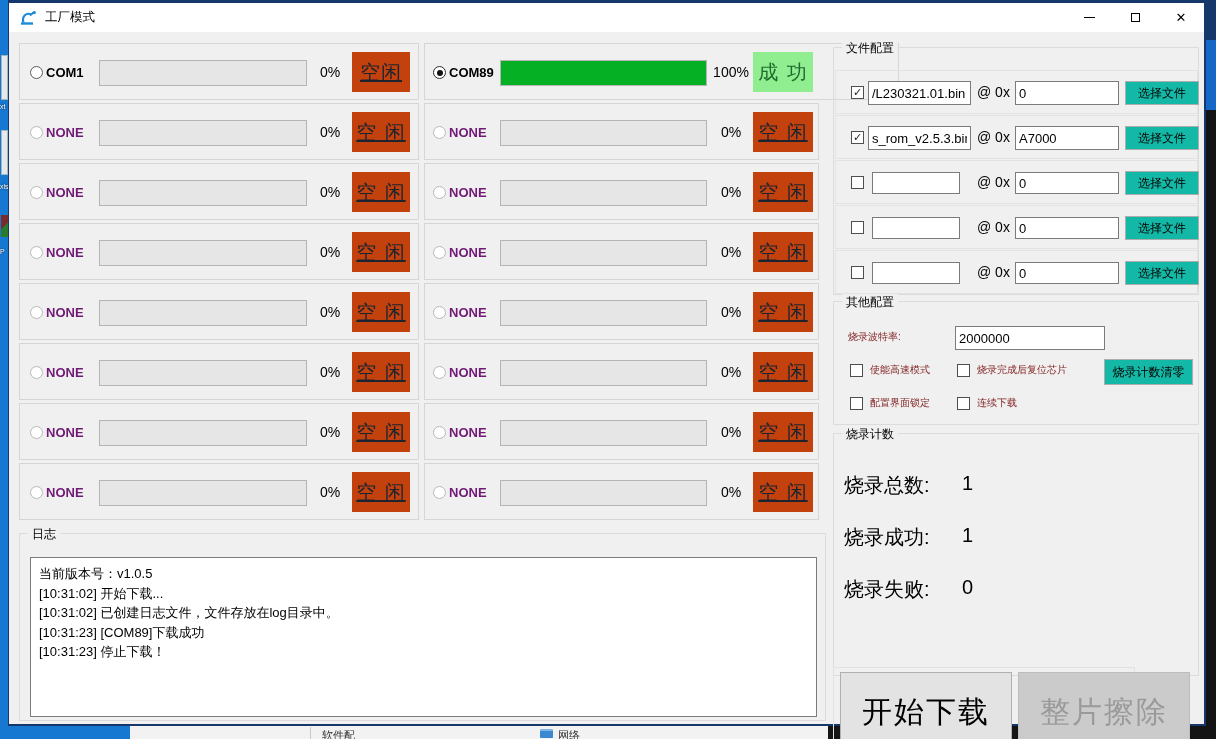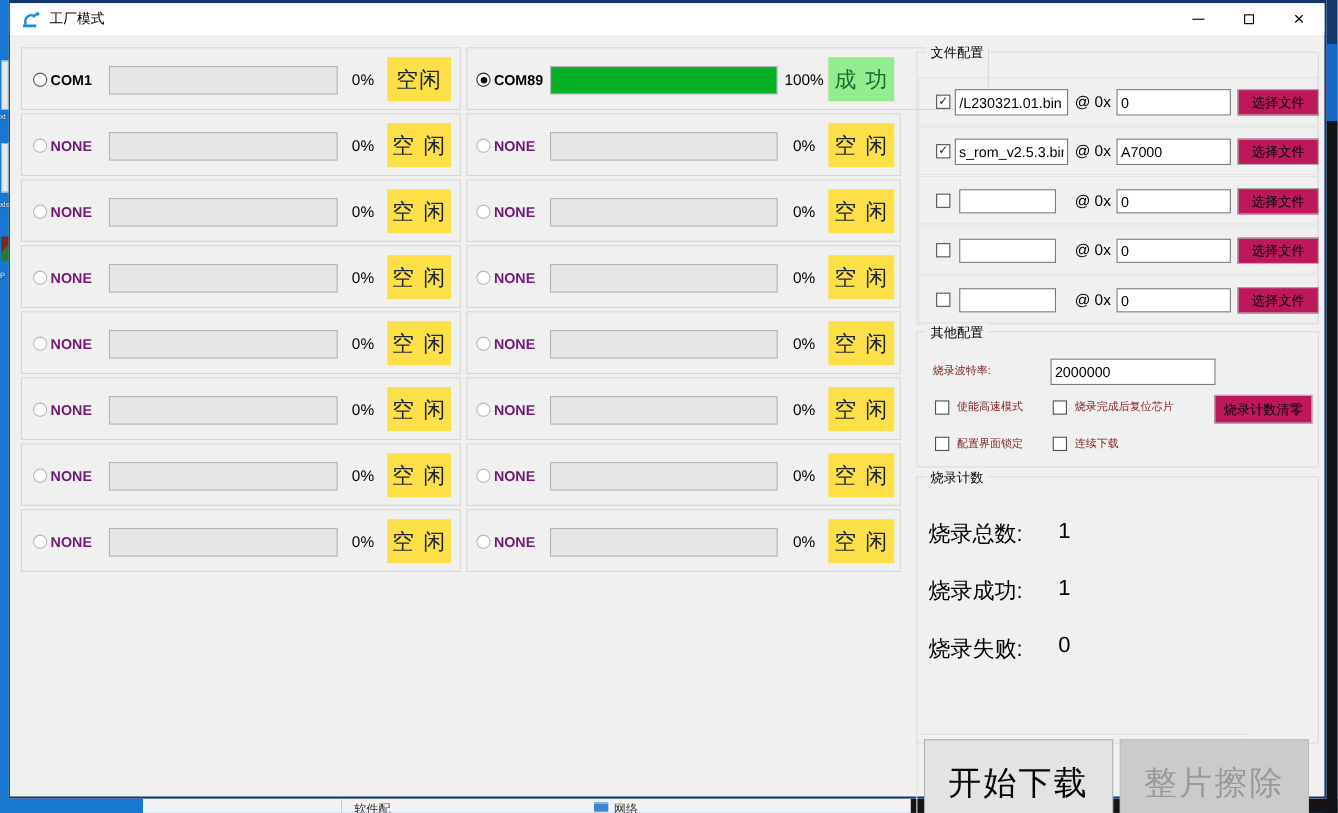--- a/index.html
+++ b/index.html
@@ -39,39 +39,39 @@
   .radio.enabled { border-color:#5a5a5a; }
   .radio.selected { border-color:#2c2c2c; }
   .radio.selected::after { content:""; position:absolute; left:2.5px; top:2.5px; width:6px; height:6px; border-radius:50%; background:#111; }
   .port-label { position:absolute; top:21px; font-size:13px; font-weight:bold; color:#701a75; }
   .port-label.active { color:#000; }
   .pbar { position:absolute; top:16px; height:26px; background:#e6e6e6; border:1px solid #b5b5b5; }
   .pfill { height:100%; background:#06b025; }
   .pct { position:absolute; top:20px; font-size:14px; color:#000; text-align:center; }
   .badge { position:absolute; top:8px; height:40px; display:flex; align-items:center; justify-content:center;
            font-family:"DejaVu Serif","Liberation Serif",serif; font-size:20px; letter-spacing:1px; }
-  .badge.idle { background:#fde047; color:#1c2430; }
+  .badge.idle { background:#c2410c; color:#1c2430;text-decoration:underline; }
   .badge.success { background:#90ee90; color:#1f6b2f; }
 
   
   .groupbox { position:absolute; border:1px solid #dcdcdc; }
   .group-label { position:absolute; top:-8px; left:8px; background:#f0f0f0; padding:0 4px; font-size:12px; color:#000; white-space:nowrap; }
 
   
   #log-box { position:absolute; left:10px; top:23px; width:787px; height:160px; background:#fff; border:1px solid #7b7b7b;
              font-size:13px; color:#000; padding:6px 8px; line-height:19.5px; overflow:hidden; }
 
   
   .file-row { position:absolute; left:1px; width:363px; height:44px; border:1px solid #e3e3e3; }
   .cbx { position:absolute; width:13px; height:13px; border:1px solid #4f4f4f; background:#fff; font-size:11px; line-height:11px;
          text-align:center; color:#222; }
   .txtin { position:absolute; border:1px solid #7b7b7b; background:#fff; font-size:13px; padding:0 3px;
            font-family:"Liberation Sans","DejaVu Sans",sans-serif; color:#000; }
   .at-label { position:absolute; font-size:14px; color:#000; }
-  .btn { position:absolute; background:#be185d; border:1px solid #adadad; font-size:12px; color:#000;
+  .btn { position:absolute; background:#14b8a6; border:1px solid #adadad; font-size:12px; color:#000;
          display:flex; align-items:center; justify-content:center; }
 
   
   .chk-label { position:absolute; font-size:10px; color:#7f1d1d; white-space:nowrap; }
 
   
   .cnt-label { position:absolute; font-size:20px; color:#000; }
   .cnt-value { position:absolute; font-size:20px; color:#000; }
 
   
@@ -266,20 +266,30 @@
           <div class="radio" style="left: 8px;"></div>
           <span class="port-label" style="left: 24px;">NONE</span>
           <div class="pbar" style="left: 75px; width: 207px;">
             <div class="pfill" style="width: 0%;"></div>
           </div>
           <span class="pct" style="left: 284px; width: 44px;">0%</span>
           <div class="badge idle" style="left: 328px; width: 60px;">空 闲</div>
         </div>
       </div>
 
+    <div class="groupbox" style="left:10px; top:530px; width:807px; height:188px;">
+      <span class="group-label">日志</span>
+      <div id="log-box">
+          <div>当前版本号：v1.0.5</div>
+          <div>[10:31:02] 开始下载...</div>
+          <div>[10:31:02] 已创建日志文件，文件存放在log目录中。</div>
+          <div>[10:31:23] [COM89]下载成功</div>
+          <div>[10:31:23] 停止下载！</div>
+        </div>
+    </div>
 
     <div class="groupbox" id="file-group" style="left:824px; top:44px; width:366px; height:248px;">
       <span class="group-label">文件配置</span>
     <div class="file-row" style="top: 22px;">
           <div class="cbx" style="left: 15px; top: 15px;">✓</div>
           <input class="txtin" value="/L230321.01.bin" style="left: 32px; top: 10px; width: 103px; height: 24px;">
           <span class="at-label" style="left: 141px; top: 13px;">@ 0x</span>
           <input class="txtin" value="0" style="left: 179px; top: 10px; width: 104px; height: 24px;">
           <div class="btn" style="left: 289px; top: 10px; width: 74px; height: 24px;">选择文件</div>
         </div>

